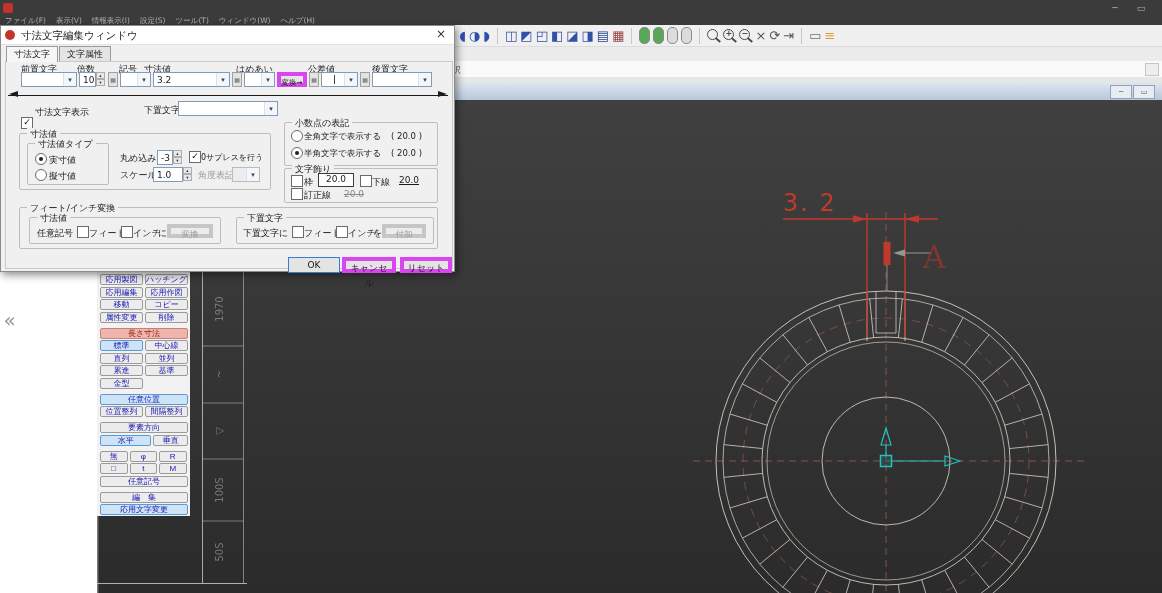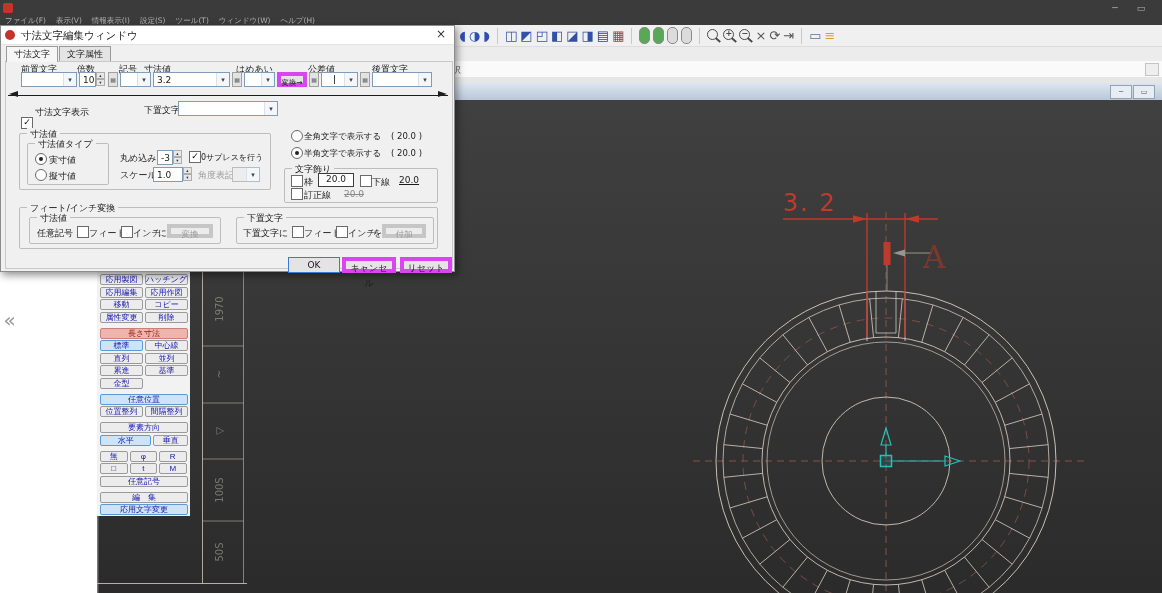--- a/index.html
+++ b/index.html
@@ -387,20 +387,23 @@
     </span>
   <span class="spinner" style="left:182px;top:141px">
     <div>▴</div>
     <div>▾</div>
     </span>
   <span class="lbl" style="left:197px;top:143px;color:#9b9b9b">角度表記</span>
   <span class="combo dis" style="left:231px;top:141px;width:28px">
     <span class="ca">▾</span>
     </span>
 
+  <div class="grp" style="left:283px;top:96px;width:152px;height:42px">
+    <span class="grp-t">小数点の表記</span>
+    </div>
   <span class="radio" style="left:290px;top:104px"></span>
   <span class="lbl" style="left:303px;top:105px;font-size:8.5px">全角文字で表示する</span>
   <span class="lbl" style="left:390px;top:105px;font-size:8.5px">(  20.0  )</span>
   <span class="radio on" style="left:290px;top:121px"></span>
   <span class="lbl" style="left:303px;top:122px;font-size:8.5px">半角文字で表示する</span>
   <span class="lbl" style="left:390px;top:122px;font-size:8.5px">(  20.0  )</span>
 
   <div class="grp" style="left:283px;top:142px;width:152px;height:33px">
     <span class="grp-t">文字飾り</span>
     </div>

